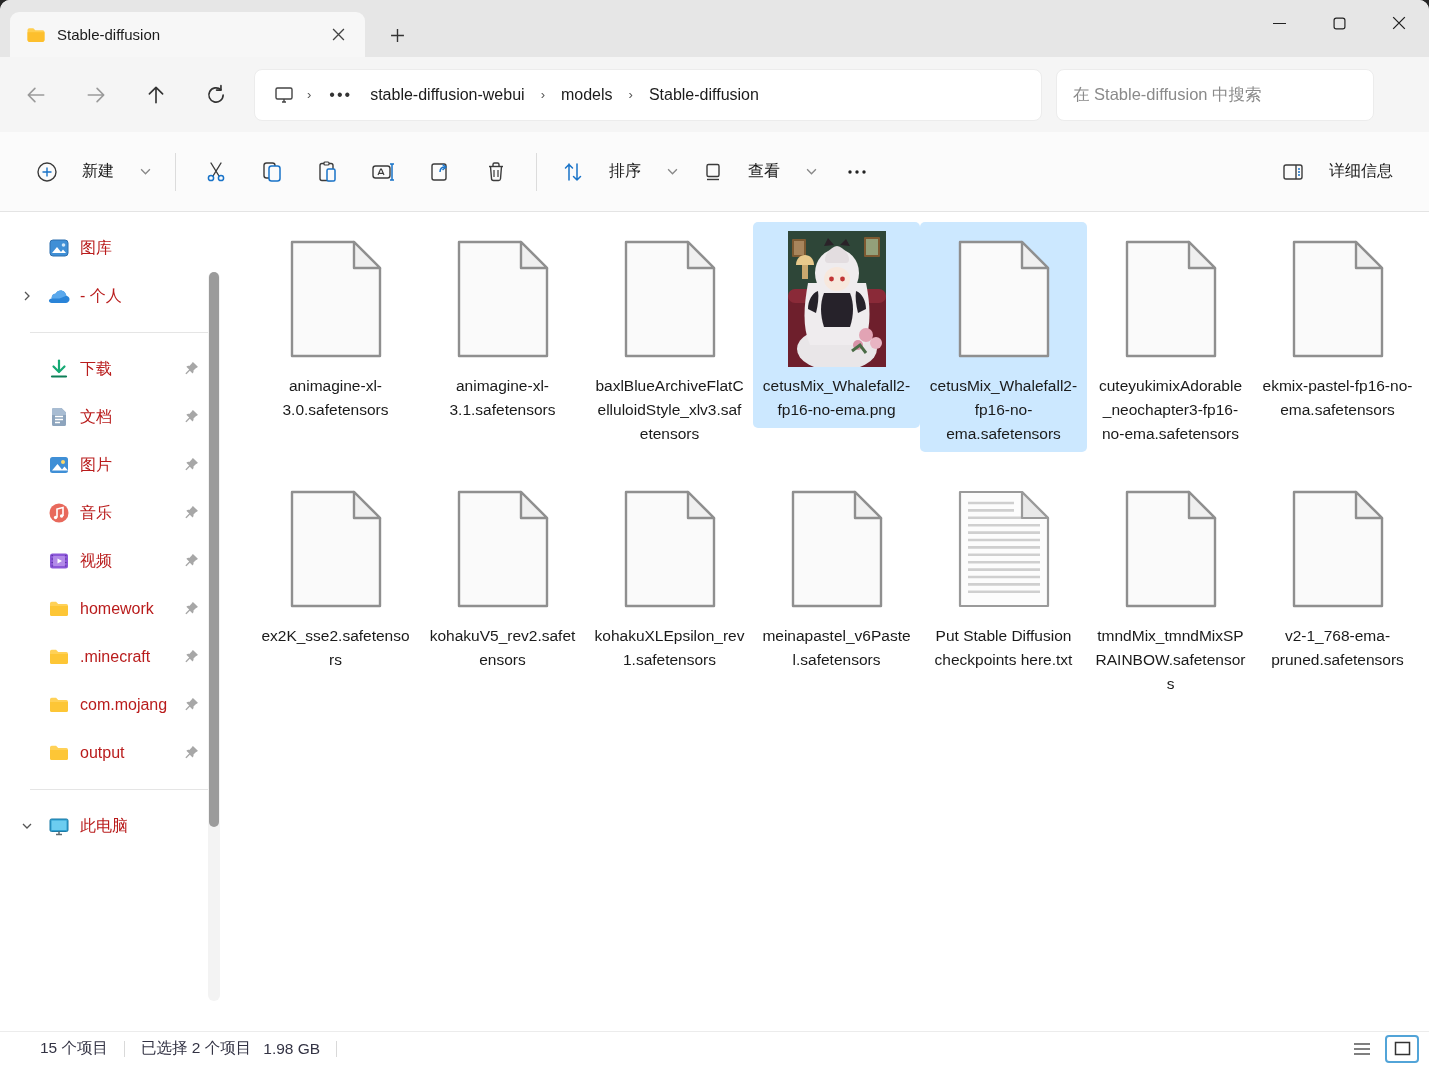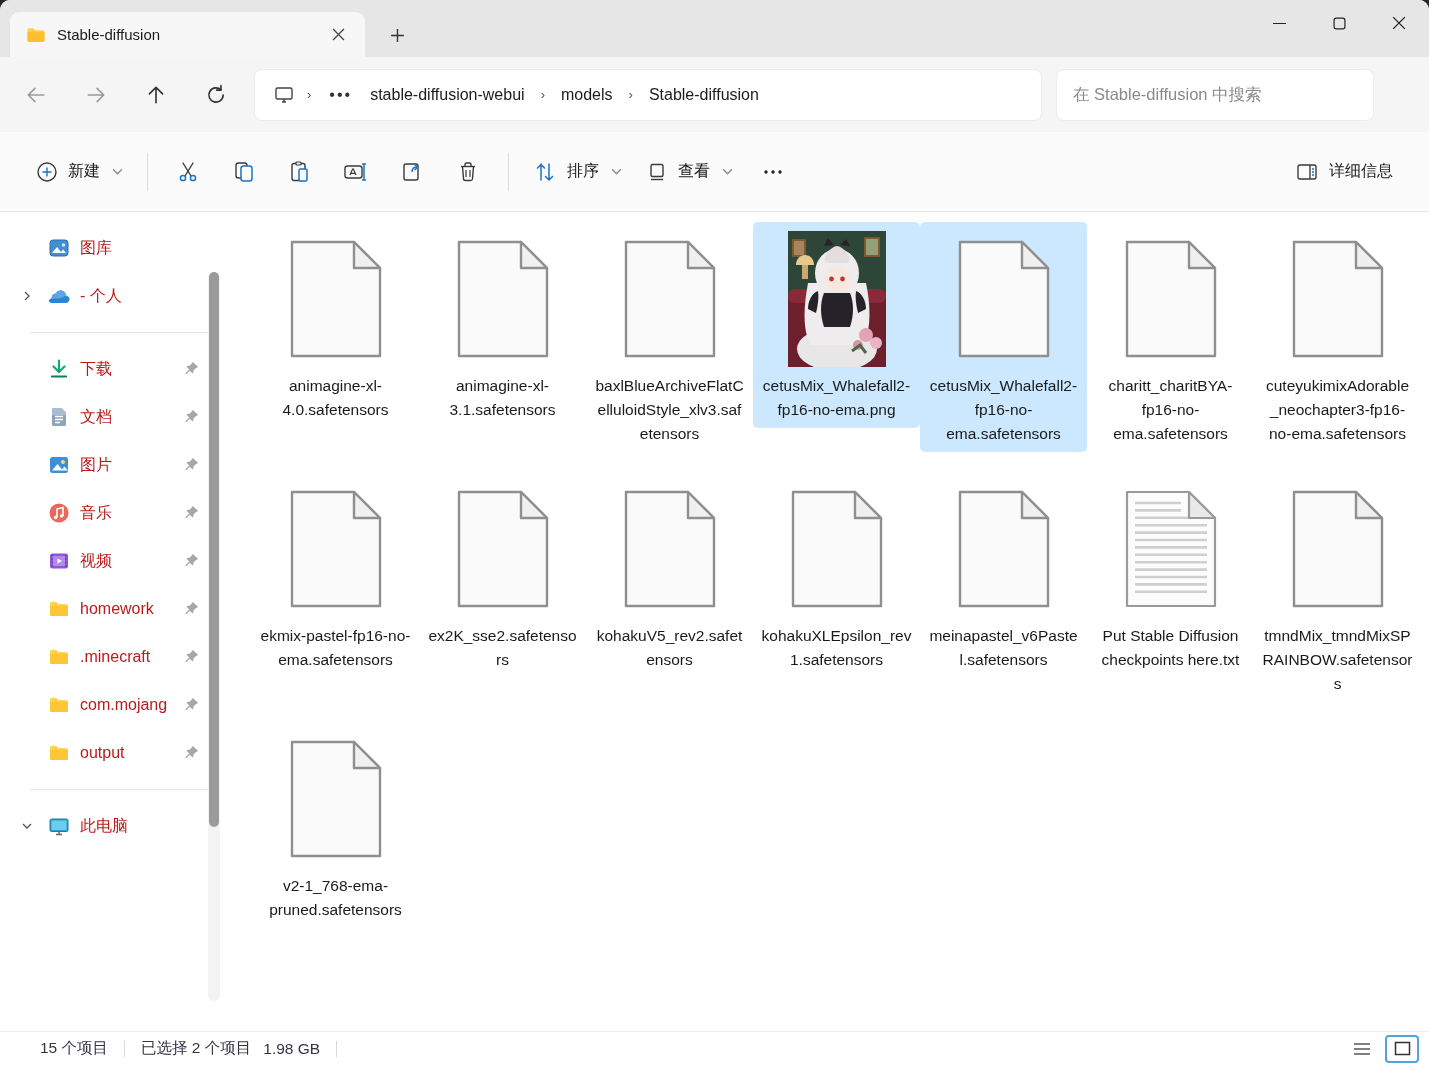--- a/index.html
+++ b/index.html
@@ -25,21 +25,21 @@
   .addressbar { height:52px; flex:1; max-width:788px; background:#fff; border:1px solid #ececec; border-radius:8px; display:flex; align-items:center; padding:0 10px 0 18px; font-size:16px; color:#1b1b1b; }
   .crumb { padding:5px 8px; border-radius:4px; white-space:nowrap; }
   .crumb-sep { color:#555; padding:0 8px; font-size:13px; }
   .crumb-dots { padding:4px 10px; color:#333; letter-spacing:2px; }
   .searchbox { height:52px; width:318px; margin-left:14px; background:#fff; border:1px solid #ececec; border-radius:8px; display:flex; align-items:center; padding:0 16px; flex:none; }
   .searchbox input { border:none; outline:none; width:100%; font-size:16.5px; color:#be185d; font-family:inherit; background:transparent; }
   .searchbox input::placeholder { color:#8a8a8a; }
 
   
   .toolbar { height:80px; background:#fbfbfb; border-bottom:1px solid #e4e4e4; display:flex; align-items:center; padding:0 24px; flex:none; }
-  .tool { display:flex; align-items:center; gap:10px; padding:9px 12px; border-radius:5px; font-size:16px; color:#1b1b1b; }
+  .tool { display:flex; align-items:center; gap:24px; padding:9px 12px; border-radius:5px; font-size:16px; color:#1b1b1b; }
   .tool svg { display:block; }
   .tool .chev { margin-left:2px; }
   .tsep { width:1px; height:38px; background:#dcdcdc; margin:0 12px; }
   .toolbar .spacer { flex:1; }
   .iconbtn { width:56px; height:52px; display:flex; align-items:center; justify-content:center; border-radius:5px; }
 
   
   .main { flex:1; display:flex; min-height:0; background:#fff; position:relative; }
   .sidebar { width:230px; flex:none; position:relative; padding-top:12px; overflow:hidden; }
   .side-item { height:48px; display:flex; align-items:center; padding-left:14px; font-size:16px; color:#b91c1c; position:relative; }
@@ -422,21 +422,21 @@
     </div>
     <div class="content">
       <div class="grid" id="file-grid">
           <div class="tile">
             <div class="iconarea">
               <svg width="94" height="120" viewBox="0 0 94 120">
                 <path d="M3 3h62l26 26v88H3z" fill="#fafafa" stroke="#8f8f8f" stroke-width="2.4" stroke-linejoin="round"></path>
                 <path d="M65 3l26 26H65z" fill="#f0f0f0" stroke="#8f8f8f" stroke-width="2.4" stroke-linejoin="round"></path>
               </svg>
             </div>
-            <div class="flabel">animagine-xl-4.0.safetensors</div>
+            <div class="flabel">animagine-xl-3.0.safetensors</div>
           </div>
           <div class="tile">
             <div class="iconarea">
               <svg width="94" height="120" viewBox="0 0 94 120">
                 <path d="M3 3h62l26 26v88H3z" fill="#fafafa" stroke="#8f8f8f" stroke-width="2.4" stroke-linejoin="round"></path>
                 <path d="M65 3l26 26H65z" fill="#f0f0f0" stroke="#8f8f8f" stroke-width="2.4" stroke-linejoin="round"></path>
               </svg>
             </div>
             <div class="flabel">animagine-xl-3.1.safetensors</div>
           </div>
@@ -488,29 +488,20 @@
             </div>
             <div class="flabel">cetusMix_Whalefall2-fp16-no-ema.safetensors</div>
           </div>
           <div class="tile">
             <div class="iconarea">
               <svg width="94" height="120" viewBox="0 0 94 120">
                 <path d="M3 3h62l26 26v88H3z" fill="#fafafa" stroke="#8f8f8f" stroke-width="2.4" stroke-linejoin="round"></path>
                 <path d="M65 3l26 26H65z" fill="#f0f0f0" stroke="#8f8f8f" stroke-width="2.4" stroke-linejoin="round"></path>
               </svg>
             </div>
-            <div class="flabel">charitt_charitBYA-fp16-no-ema.safetensors</div>
-          </div>
-          <div class="tile">
-            <div class="iconarea">
-              <svg width="94" height="120" viewBox="0 0 94 120">
-                <path d="M3 3h62l26 26v88H3z" fill="#fafafa" stroke="#8f8f8f" stroke-width="2.4" stroke-linejoin="round"></path>
-                <path d="M65 3l26 26H65z" fill="#f0f0f0" stroke="#8f8f8f" stroke-width="2.4" stroke-linejoin="round"></path>
-              </svg>
-            </div>
             <div class="flabel">cuteyukimixAdorable_neochapter3-fp16-no-ema.safetensors</div>
           </div>
           <div class="tile">
             <div class="iconarea">
               <svg width="94" height="120" viewBox="0 0 94 120">
                 <path d="M3 3h62l26 26v88H3z" fill="#fafafa" stroke="#8f8f8f" stroke-width="2.4" stroke-linejoin="round"></path>
                 <path d="M65 3l26 26H65z" fill="#f0f0f0" stroke="#8f8f8f" stroke-width="2.4" stroke-linejoin="round"></path>
               </svg>
             </div>
             <div class="flabel">ekmix-pastel-fp16-no-ema.safetensors</div>

